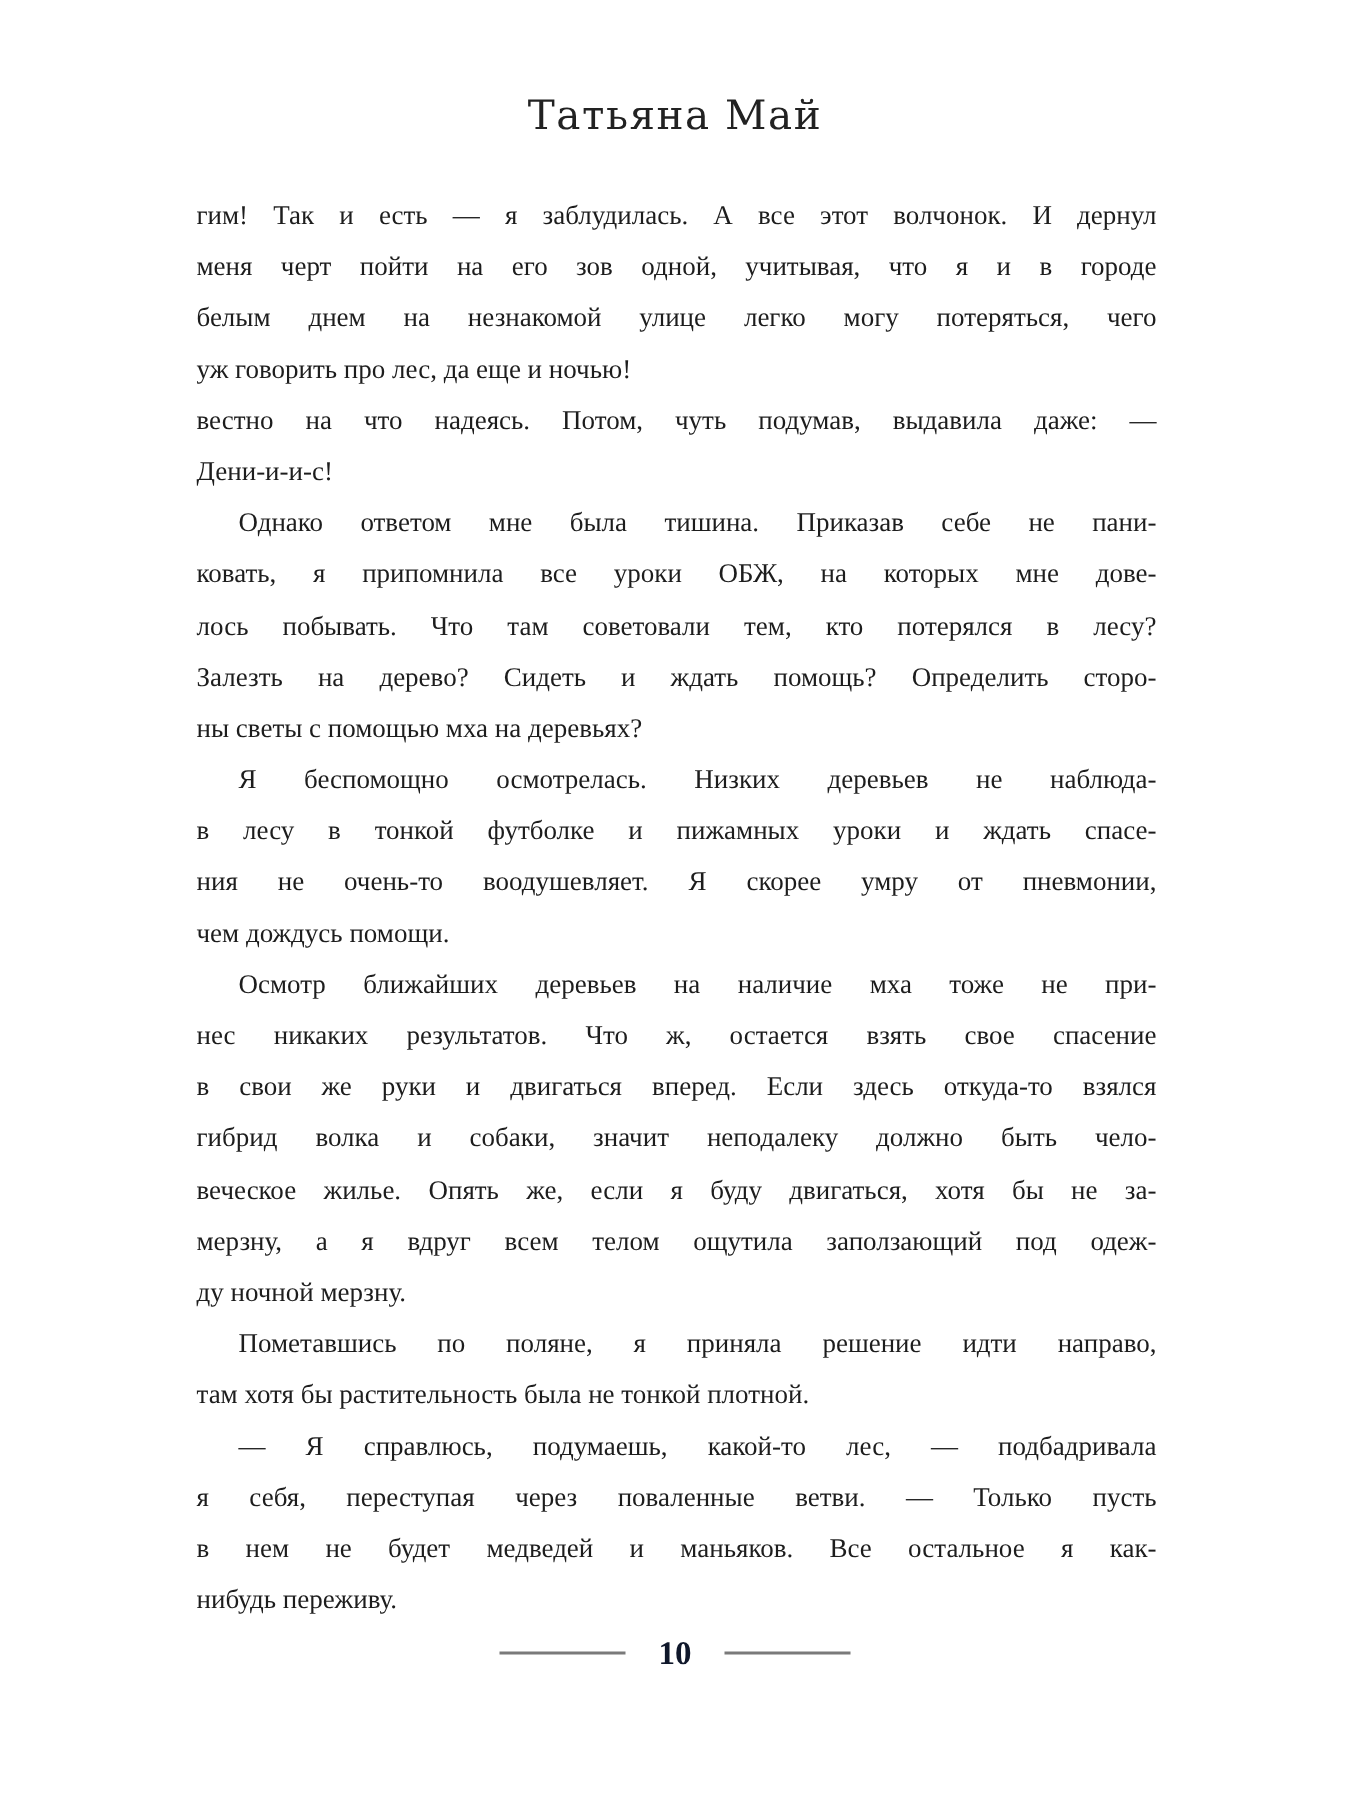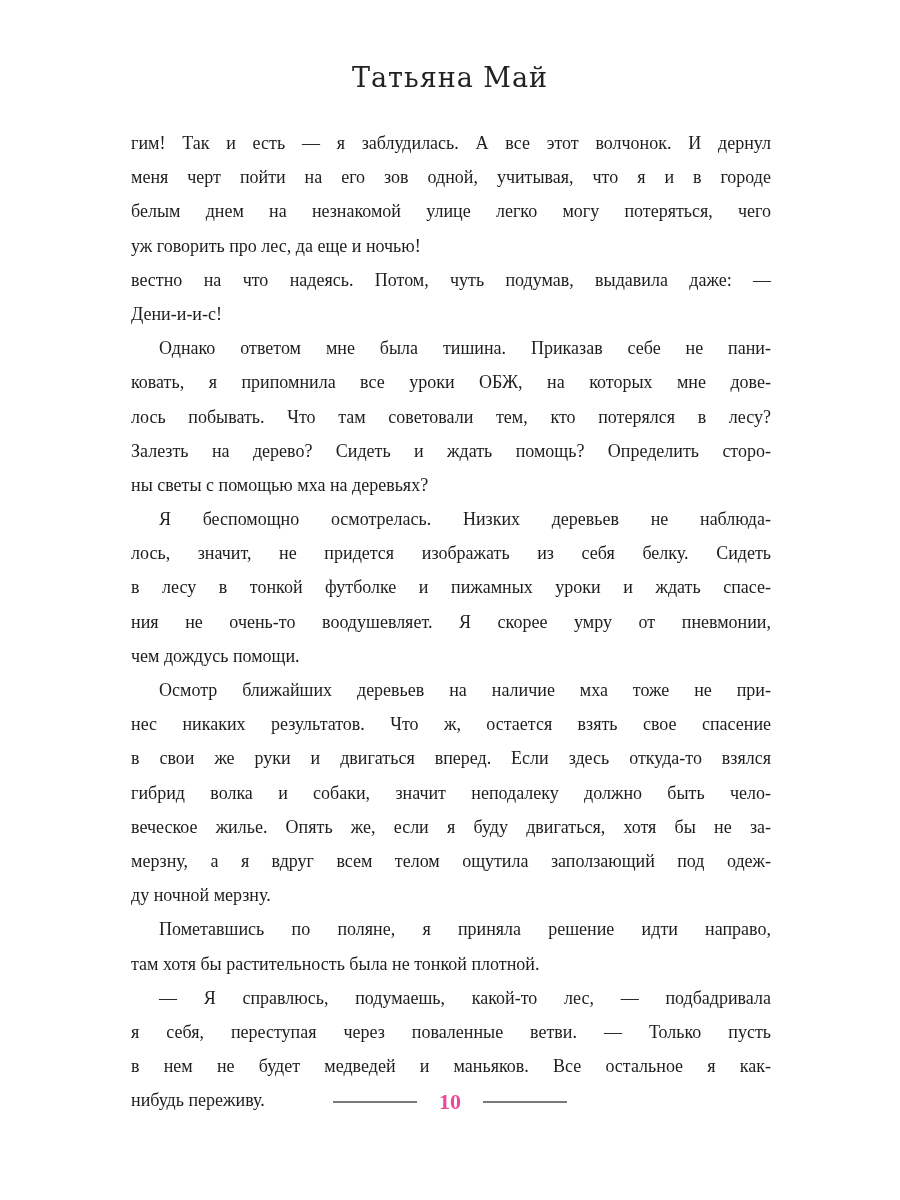--- a/index.html
+++ b/index.html
@@ -59,21 +59,21 @@
     }
     .folio .rule {
       width: 84px;
       height: 2px;
       background: #7a7a7a;
     }
     .folio .num {
       font-family: "Liberation Serif", serif;
       font-weight: bold;
       font-size: 22px;
-      color: #ec4899;
+      color: #0f172a;
       padding: 0 8px;
     }
   </style>
 </head>
 <body>
 
 <div class="running-head">Татьяна Май</div>
 
 <div class="body-text">
   <span class="line">гим! Так и есть — я заблудилась. А все этот волчонок. И дернул</span>
@@ -81,21 +81,20 @@
   <span class="line">белым днем на незнакомой улице легко могу потеряться, чего</span>
   <span class="line last">уж говорить про лес, да еще и ночью!</span>
   <span class="line">вестно на что надеясь. Потом, чуть подумав, выдавила даже: —</span>
   <span class="line last">Дени-и-и-с!</span>
   <span class="line indent">Однако ответом мне была тишина. Приказав себе не пани-</span>
   <span class="line">ковать, я припомнила все уроки ОБЖ, на которых мне дове-</span>
   <span class="line">лось побывать. Что там советовали тем, кто потерялся в лесу?</span>
   <span class="line">Залезть на дерево? Сидеть и ждать помощь? Определить сторо-</span>
   <span class="line last">ны светы с помощью мха на деревьях?</span>
   <span class="line indent">Я беспомощно осмотрелась. Низких деревьев не наблюда-</span>
-  <span class="line">лось, значит, не придется изображать из себя белку. Сидеть</span>
   <span class="line">в лесу в тонкой футболке и пижамных уроки и ждать спасе-</span>
   <span class="line">ния не очень-то воодушевляет. Я скорее умру от пневмонии,</span>
   <span class="line last">чем дождусь помощи.</span>
   <span class="line indent">Осмотр ближайших деревьев на наличие мха тоже не при-</span>
   <span class="line">нес никаких результатов. Что ж, остается взять свое спасение</span>
   <span class="line">в свои же руки и двигаться вперед. Если здесь откуда-то взялся</span>
   <span class="line">гибрид волка и собаки, значит неподалеку должно быть чело-</span>
   <span class="line">веческое жилье. Опять же, если я буду двигаться, хотя бы не за-</span>
   <span class="line">мерзну, а я вдруг всем телом ощутила заползающий под одеж-</span>
   <span class="line last">ду ночной мерзну.</span>

